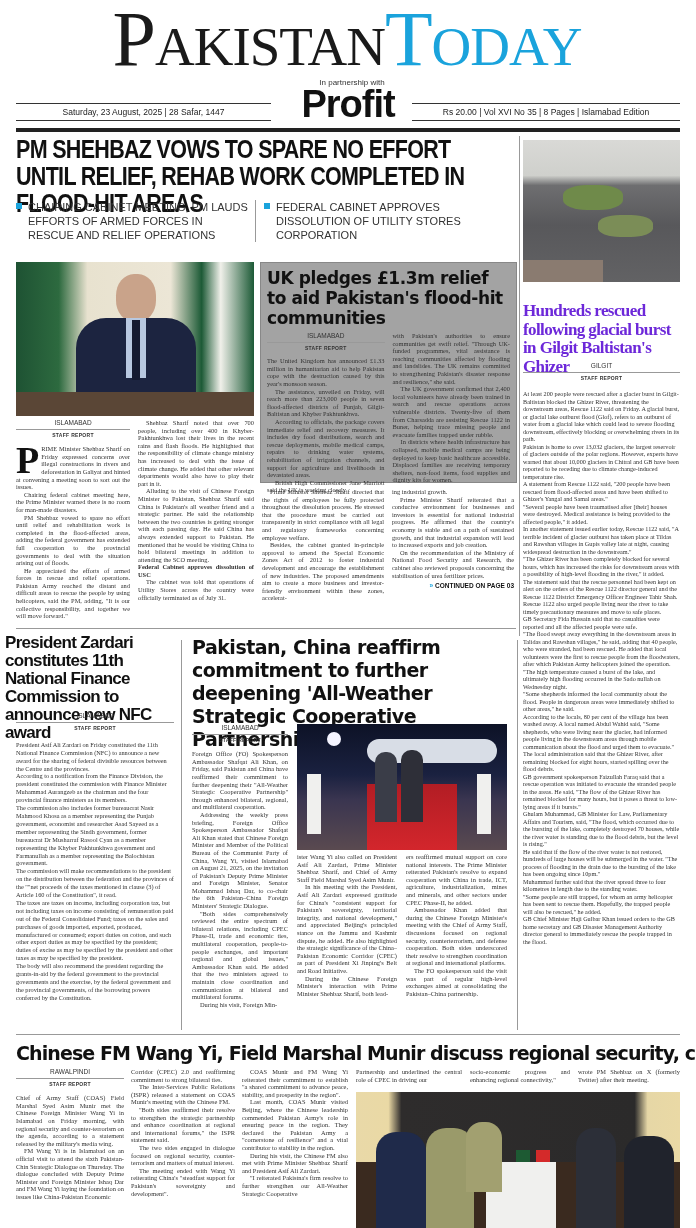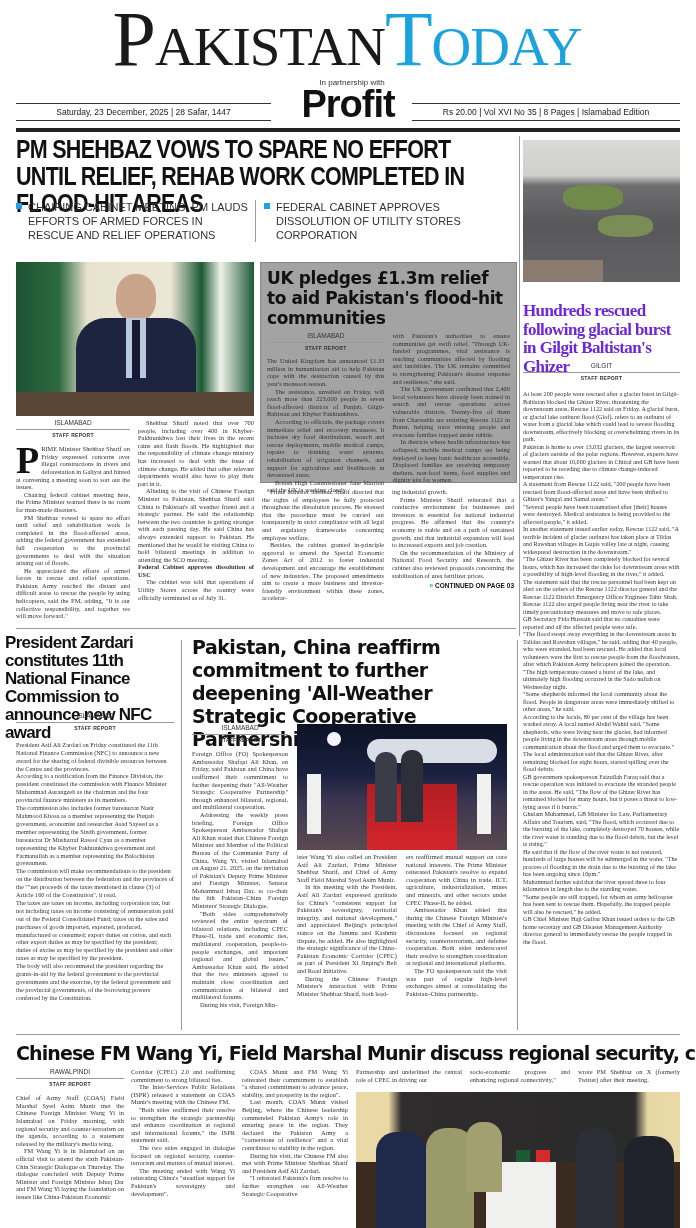--- a/index.html
+++ b/index.html
@@ -45,21 +45,21 @@
 <div class="abs masthead">
   <div class="abs logo">
     <span class="pk" style="font-variant:small-caps">Pakistan</span><span class="td" style="font-variant:small-caps">Today</span>
   </div>
   <div class="abs partner">In partnership with</div>
   <div class="abs profit">Profit</div>
   <div class="abs rule" style="left:16px;top:103px;width:255px;height:1px"></div>
   <div class="abs rule" style="left:16px;top:120px;width:255px;height:1px"></div>
   <div class="abs rule" style="left:412px;top:103px;width:268px;height:1px"></div>
   <div class="abs rule" style="left:412px;top:120px;width:268px;height:1px"></div>
-  <div class="abs dateline" style="left:16px;width:255px;text-align:center;top:107px">Saturday, 23 December, 2025 | 28 Safar, 1447</div>
+  <div class="abs dateline" style="left:16px;width:255px;text-align:center;top:107px">Saturday, 23 August, 2025 | 28 Safar, 1447</div>
   <div class="abs dateline" style="left:412px;width:268px;text-align:center;top:107px">Rs 20.00 | Vol XVI No 35 | 8 Pages | Islamabad Edition</div>
 </div>
 <div class="abs thickrule"></div>
 
 <div class="abs mainhead">PM SHEHBAZ VOWS TO SPARE NO EFFORT UNTIL RELIEF, REHAB WORK COMPLETED IN FLOOD-HIT AREAS</div>
 <div class="abs bullets">
   <div class="bullet"><span class="sq"></span><span>CHAIRING CABINET MEETING, PM LAUDS EFFORTS OF ARMED FORCES IN RESCUE AND RELIEF OPERATIONS</span></div>
   <div class="bullet"><span class="sq"></span><span>FEDERAL CABINET APPROVES DISSOLUTION OF UTILITY STORES CORPORATION</span></div>
 </div>
 <div class="abs vrule" style="left:519px;top:136px;height:500px"></div>

